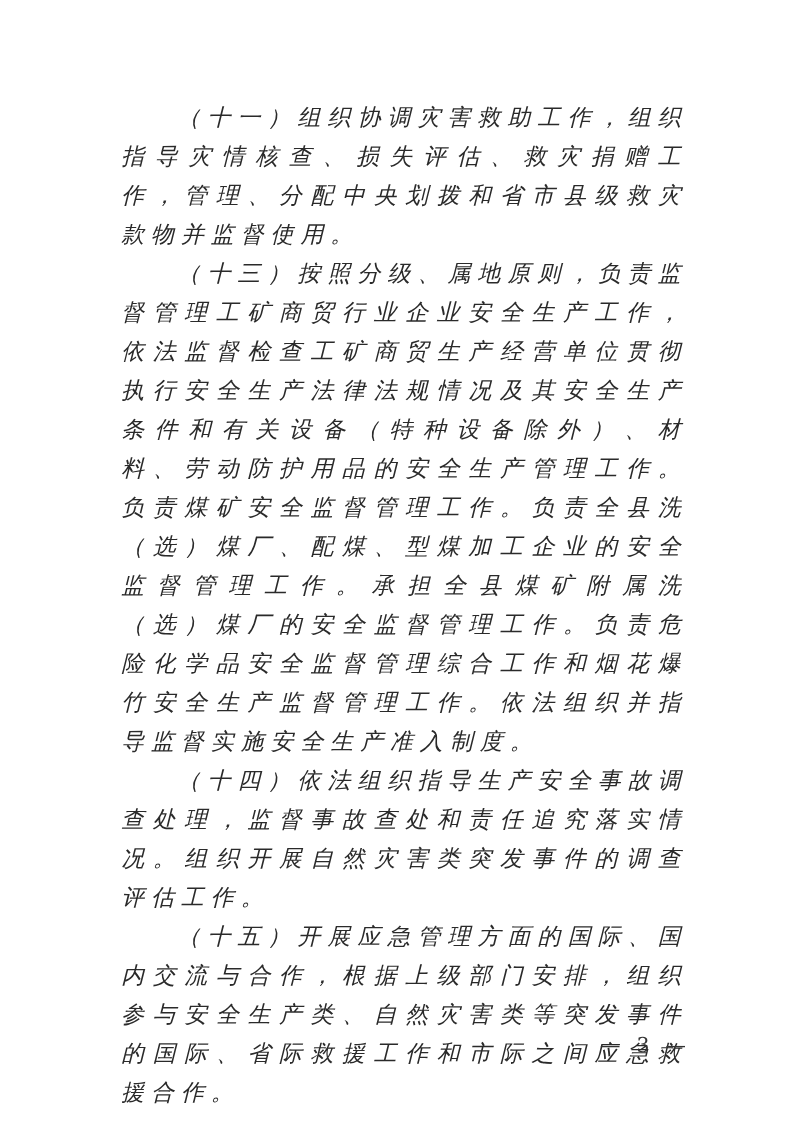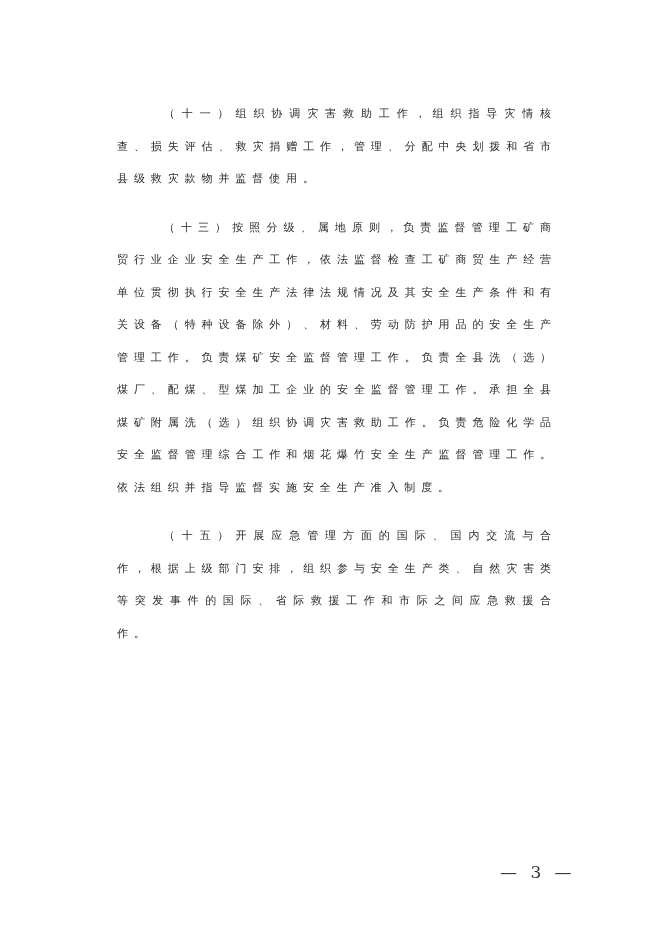--- a/index.html
+++ b/index.html
@@ -15,44 +15,46 @@
       font-family: "DejaVu Serif", "Liberation Serif", serif;
       color: #2a2a2a;
     }
     .page {
       position: absolute;
       left: 101px;
       top: 82px;
       width: 472px;
     }
     .para {
-      margin: 16px;
-      font-size: 11px;
+      margin: 0;
+      font-size: 19px;
       line-height: 32.5px;
       letter-spacing: 5.9px;
       text-indent: 46.8px;
       text-align: justify;
       text-justify: inter-character;
       word-break: break-all;
       white-space: normal;
+      font-style: italic;
     }
     .page-number {
       position: absolute;
       left: 500px;
       top: 862px;
       font-size: 17px;
       letter-spacing: 4px;
       color: #333333;
       font-family: "DejaVu Serif", "Liberation Serif", serif;
       white-space: nowrap;
     }
   </style>
 </head>
 <body>
 
 <div class="page">
   <p class="para">（十一）组织协调灾害救助工作，组织指导灾情核查、损失评估、救灾捐赠工作，管理、分配中央划拨和省市县级救灾款物并监督使用。</p>
-  <p class="para">（十三）按照分级、属地原则，负责监督管理工矿商贸行业企业安全生产工作，依法监督检查工矿商贸生产经营单位贯彻执行安全生产法律法规情况及其安全生产条件和有关设备（特种设备除外）、材料、劳动防护用品的安全生产管理工作。负责煤矿安全监督管理工作。负责全县洗（选）煤厂、配煤、型煤加工企业的安全监督管理工作。承担全县煤矿附属洗（选）组织协调灾害救助工作。负责危险化学品安全监督管理综合工作和烟花爆竹安全生产监督管理工作。依法组织并指导监督实施安全生产准入制度。</p>
+  <p class="para">（十三）按照分级、属地原则，负责监督管理工矿商贸行业企业安全生产工作，依法监督检查工矿商贸生产经营单位贯彻执行安全生产法律法规情况及其安全生产条件和有关设备（特种设备除外）、材料、劳动防护用品的安全生产管理工作。负责煤矿安全监督管理工作。负责全县洗（选）煤厂、配煤、型煤加工企业的安全监督管理工作。承担全县煤矿附属洗（选）煤厂的安全监督管理工作。负责危险化学品安全监督管理综合工作和烟花爆竹安全生产监督管理工作。依法组织并指导监督实施安全生产准入制度。</p>
+  <p class="para">（十四）依法组织指导生产安全事故调查处理，监督事故查处和责任追究落实情况。组织开展自然灾害类突发事件的调查评估工作。</p>
   <p class="para">（十五）开展应急管理方面的国际、国内交流与合作，根据上级部门安排，组织参与安全生产类、自然灾害类等突发事件的国际、省际救援工作和市际之间应急救援合作。</p>
 
 </div>
 
 <div class="page-number">— 3 —</div>
 
 </body></html>

